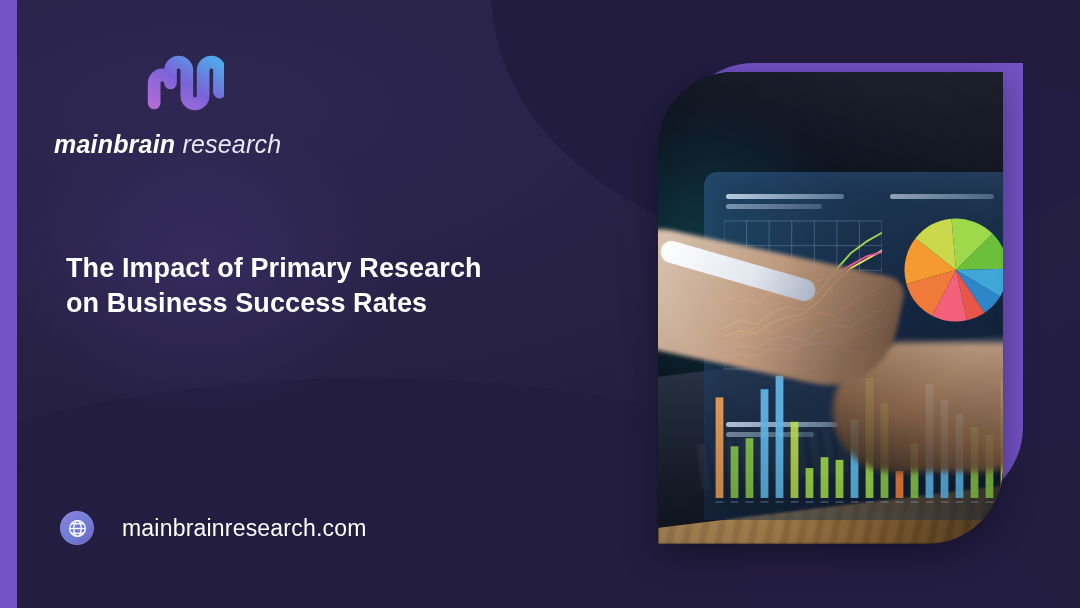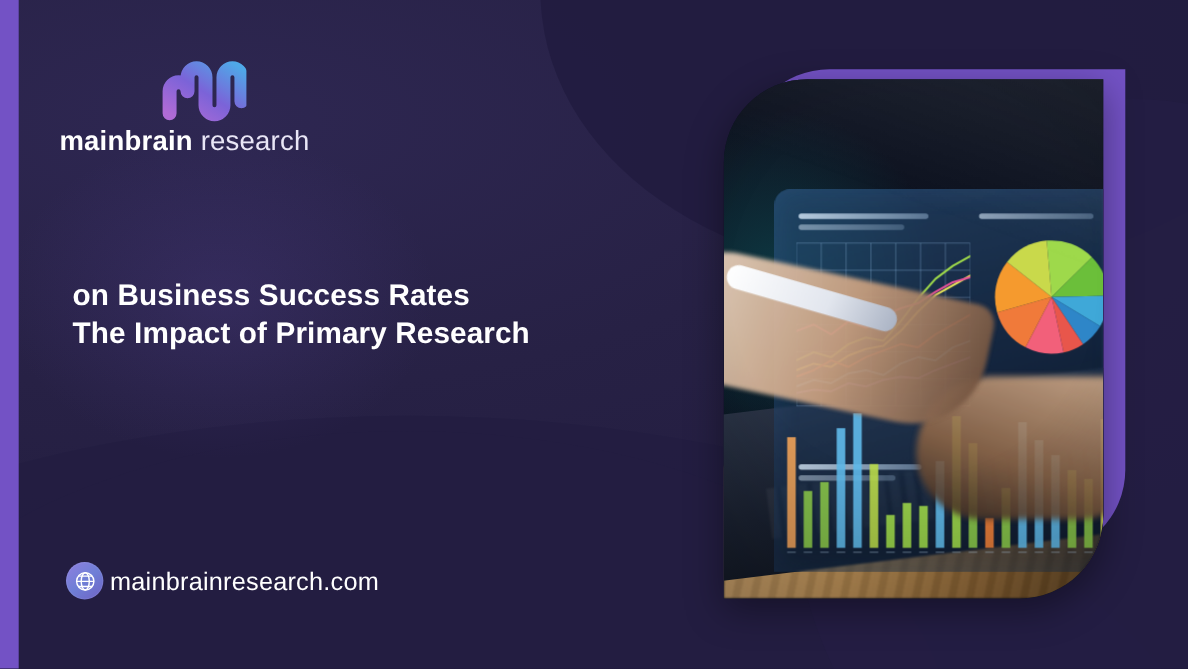--- a/index.html
+++ b/index.html
@@ -63,24 +63,26 @@
   
   .rail{
     position:absolute;left:0;top:0;width:17px;height:100%;
     background:#7352c5;
   }
 
   
   .logo-block{position:absolute;left:54px;top:52px;width:420px;}
   .logo-mark{width:78px;height:62px;display:block;margin-left:92px;}
   .wordmark{
+    margin-top:16px;
     font-size:25px;
     letter-spacing:.2px;
     white-space:nowrap;
     color:#ffffff;
+    font-style:italic;
   }
   .wordmark .wm-bold{font-weight:700;color:#ffffff;}
   .wordmark .wm-light{font-weight:400;color:#e9e6f6;}
 
   
   .headline{
     position:absolute;left:66px;top:233px;width:540px;
     font-size:27px;line-height:1.28;
     font-weight:600;color:#ffffff;
     letter-spacing:.1px;
@@ -90,21 +92,21 @@
     position:absolute;left:66px;top:300px;width:528px;
     font-size:19px;line-height:1.47;
     font-weight:400;color:#f1eefa;
     text-align:justify;
     letter-spacing:.05px;
   }
 
   
   .footer{
     position:absolute;left:60px;top:511px;
-    display:flex;align-items:center;gap:6px;
+    display:flex;align-items:center;gap:28px;
   }
   .globe-badge{
     width:34px;height:34px;border-radius:50%;
     background:linear-gradient(140deg,#8f7fe0 0%,#6f7fd6 50%,#6f62c4 100%);
     display:flex;align-items:center;justify-content:center;
     box-shadow:0 0 0 1px rgba(255,255,255,.07) inset;
     flex:0 0 auto;
   }
   .globe-badge svg{display:block;}
   .site-url{
@@ -230,22 +232,22 @@
         </linearGradient>
       </defs>
       <path d="M9 56 V34 a9 9 0 0 1 18 0 V20 a9 9 0 0 1 18 0 V48 a9 9 0 0 0 18 0 V20 a9 9 0 0 1 18 0 V44" fill="none" stroke="url(#lgGrad)" stroke-width="14" stroke-linecap="round" stroke-linejoin="round"></path>
     </svg>
     <div class="wordmark">
       <span class="wm-bold">mainbrain</span><span>&nbsp;</span><span class="wm-light">research</span>
     </div>
   </div>
 
   <h1 class="headline">
+    <span class="hl-line">The Impact of Primary Research</span>
     <span class="hl-line">on Business Success Rates</span>
-    <span class="hl-line">The Impact of Primary Research</span>
   </h1>
 
 
   <div class="footer">
     <span class="globe-badge">
       <svg width="21" height="21" viewBox="0 0 24 24" fill="none" stroke="#ffffff" stroke-width="1.5">
         <circle cx="12" cy="12" r="9"></circle>
         <ellipse cx="12" cy="12" rx="4.2" ry="9"></ellipse>
         <line x1="3" y1="12" x2="21" y2="12"></line>
         <line x1="4.6" y1="6.6" x2="19.4" y2="6.6"></line>

